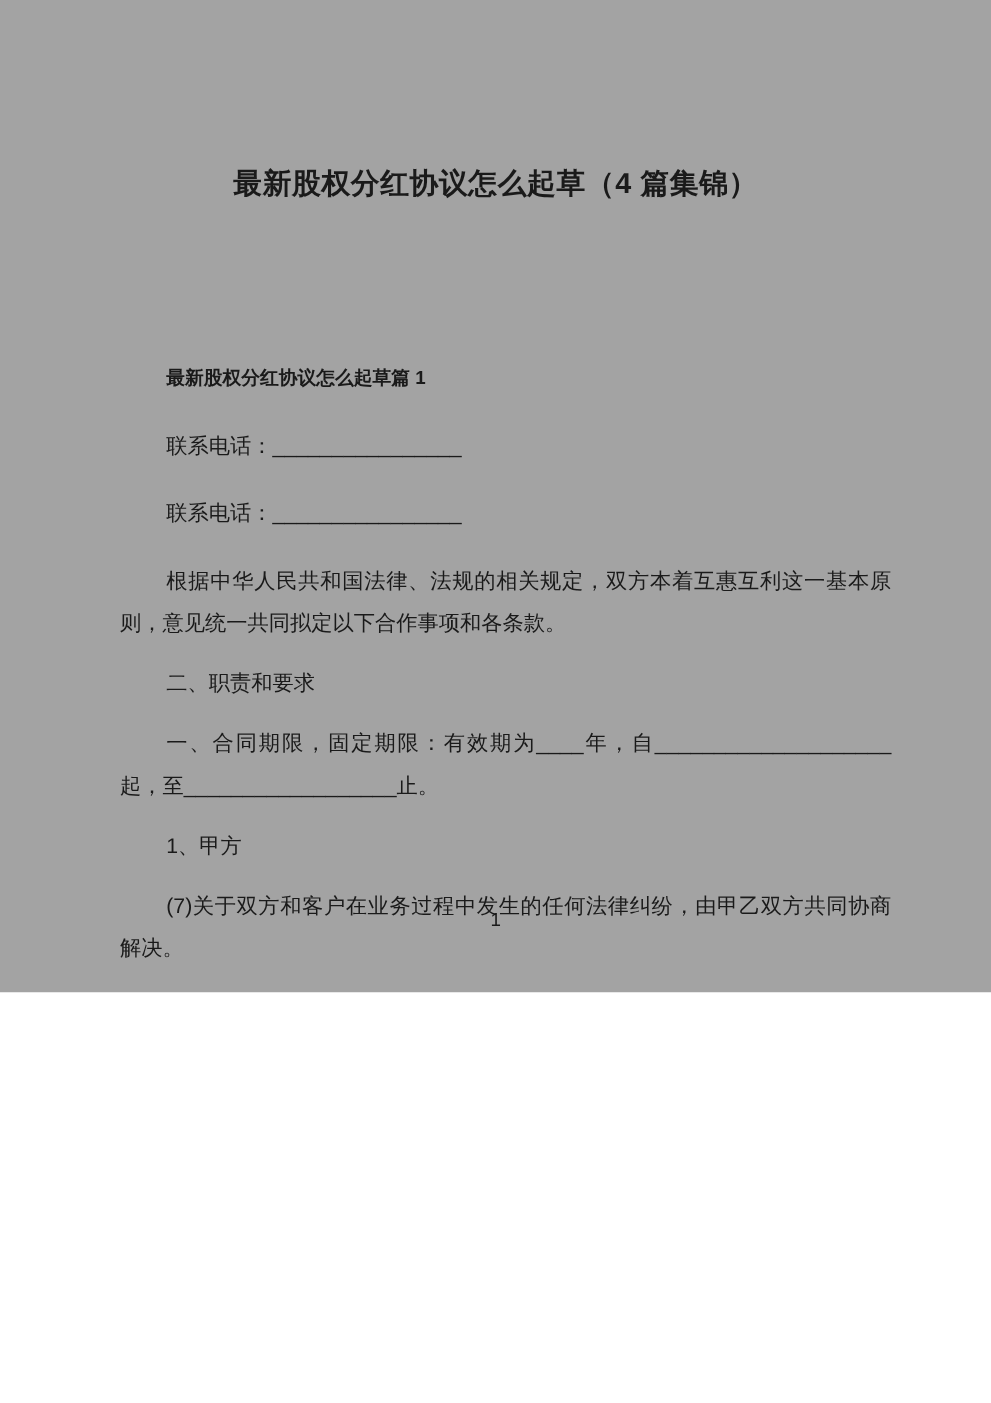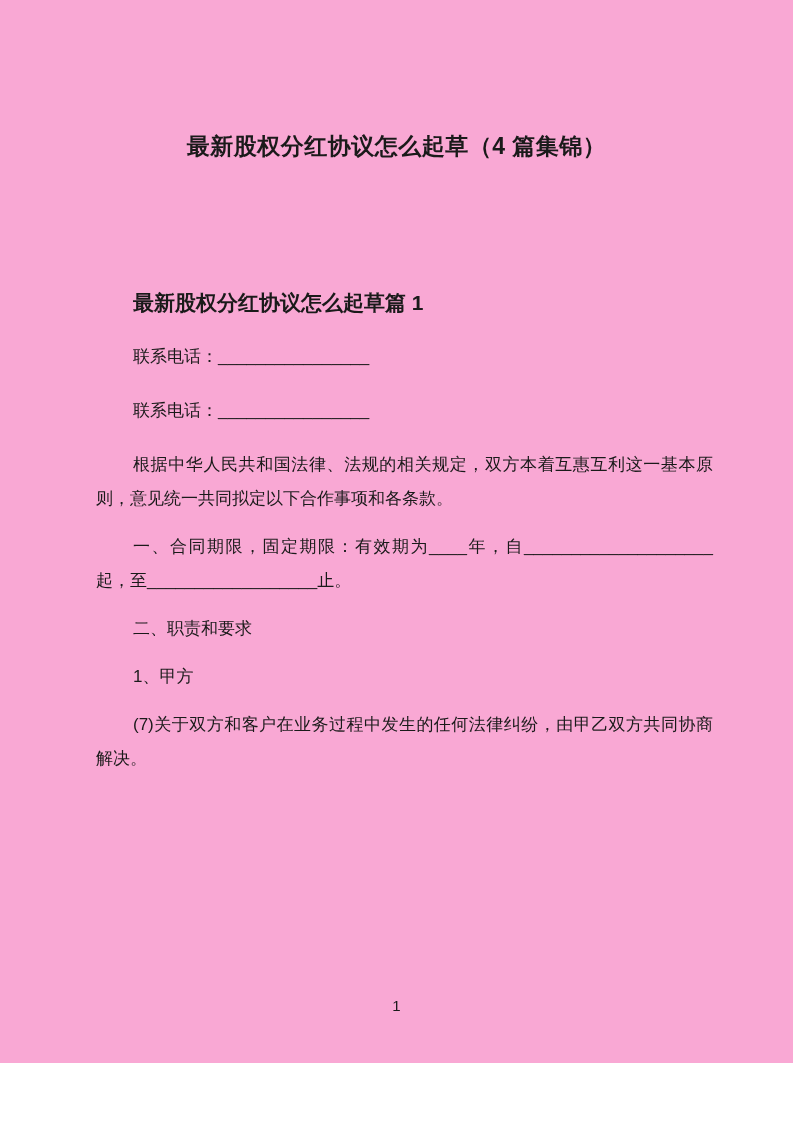--- a/index.html
+++ b/index.html
@@ -3,44 +3,44 @@
 <meta charset="utf-8">
 <style>
   html, body {
     margin: 0;
     padding: 0;
     background: #ffffff;
   }
   .page {
     position: relative;
     width: 793px;
-    height: 1063px;
+    height: 794px;
     margin: 0 auto;
-    background: #f9a8d4;
+    background: #a3a3a3;
     color: #1a1a1a;
     font-family: "Liberation Sans", sans-serif;
     font-size: 17px;
     overflow: hidden;
     box-sizing: border-box;
     padding-top: 130px;
   }
   .doc-title {
     margin: 0;
     font-size: 23px;
     font-weight: 700;
     line-height: 32px;
     text-align: center;
     letter-spacing: 0.5px;
   }
   .content {
     margin: 124px 80px 0 96px;
   }
   .section-heading {
     margin: 0 0 20px 0;
-    font-size: 21px;
+    font-size: 15px;
     font-weight: 700;
     line-height: 34px;
     text-indent: 37px;
   }
   .field-line {
     margin: 0 0 20px 0;
     line-height: 34px;
     text-indent: 37px;
     white-space: nowrap;
   }
@@ -77,23 +77,23 @@
     <h2 class="section-heading">最新股权分红协议怎么起草篇 1</h2>
 
 
     <p class="field-line"><span>联系电话：</span><span class="blank">________________</span></p>
 
 
     <p class="field-line"><span>联系电话：</span><span class="blank">________________</span></p>
 
     <p class="para">根据中华人民共和国法律、法规的相关规定，双方本着互惠互利这一基本原则，意见统一共同拟定以下合作事项和各条款。</p>
 
+    <p class="para">二、职责和要求</p>
+
     <p class="para">一、合同期限，固定期限：有效期为____年，自____________________起，至__________________止。</p>
-
-    <p class="para">二、职责和要求</p>
 
     <p class="para">1、甲方</p>
 
 
 
     <p class="para">(7)关于双方和客户在业务过程中发生的任何法律纠纷，由甲乙双方共同协商解决。</p>
 
   </div>
 
   <div class="page-number">1</div>

